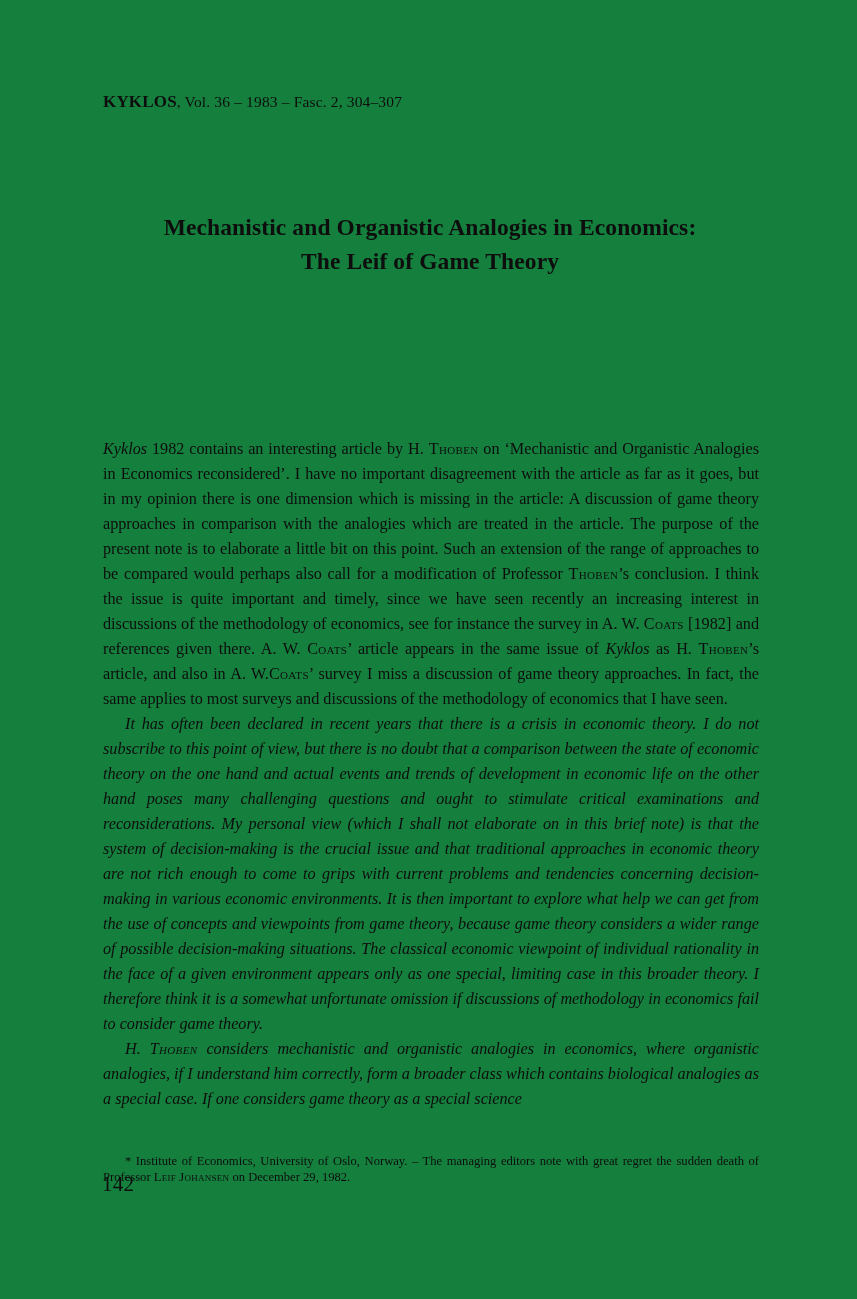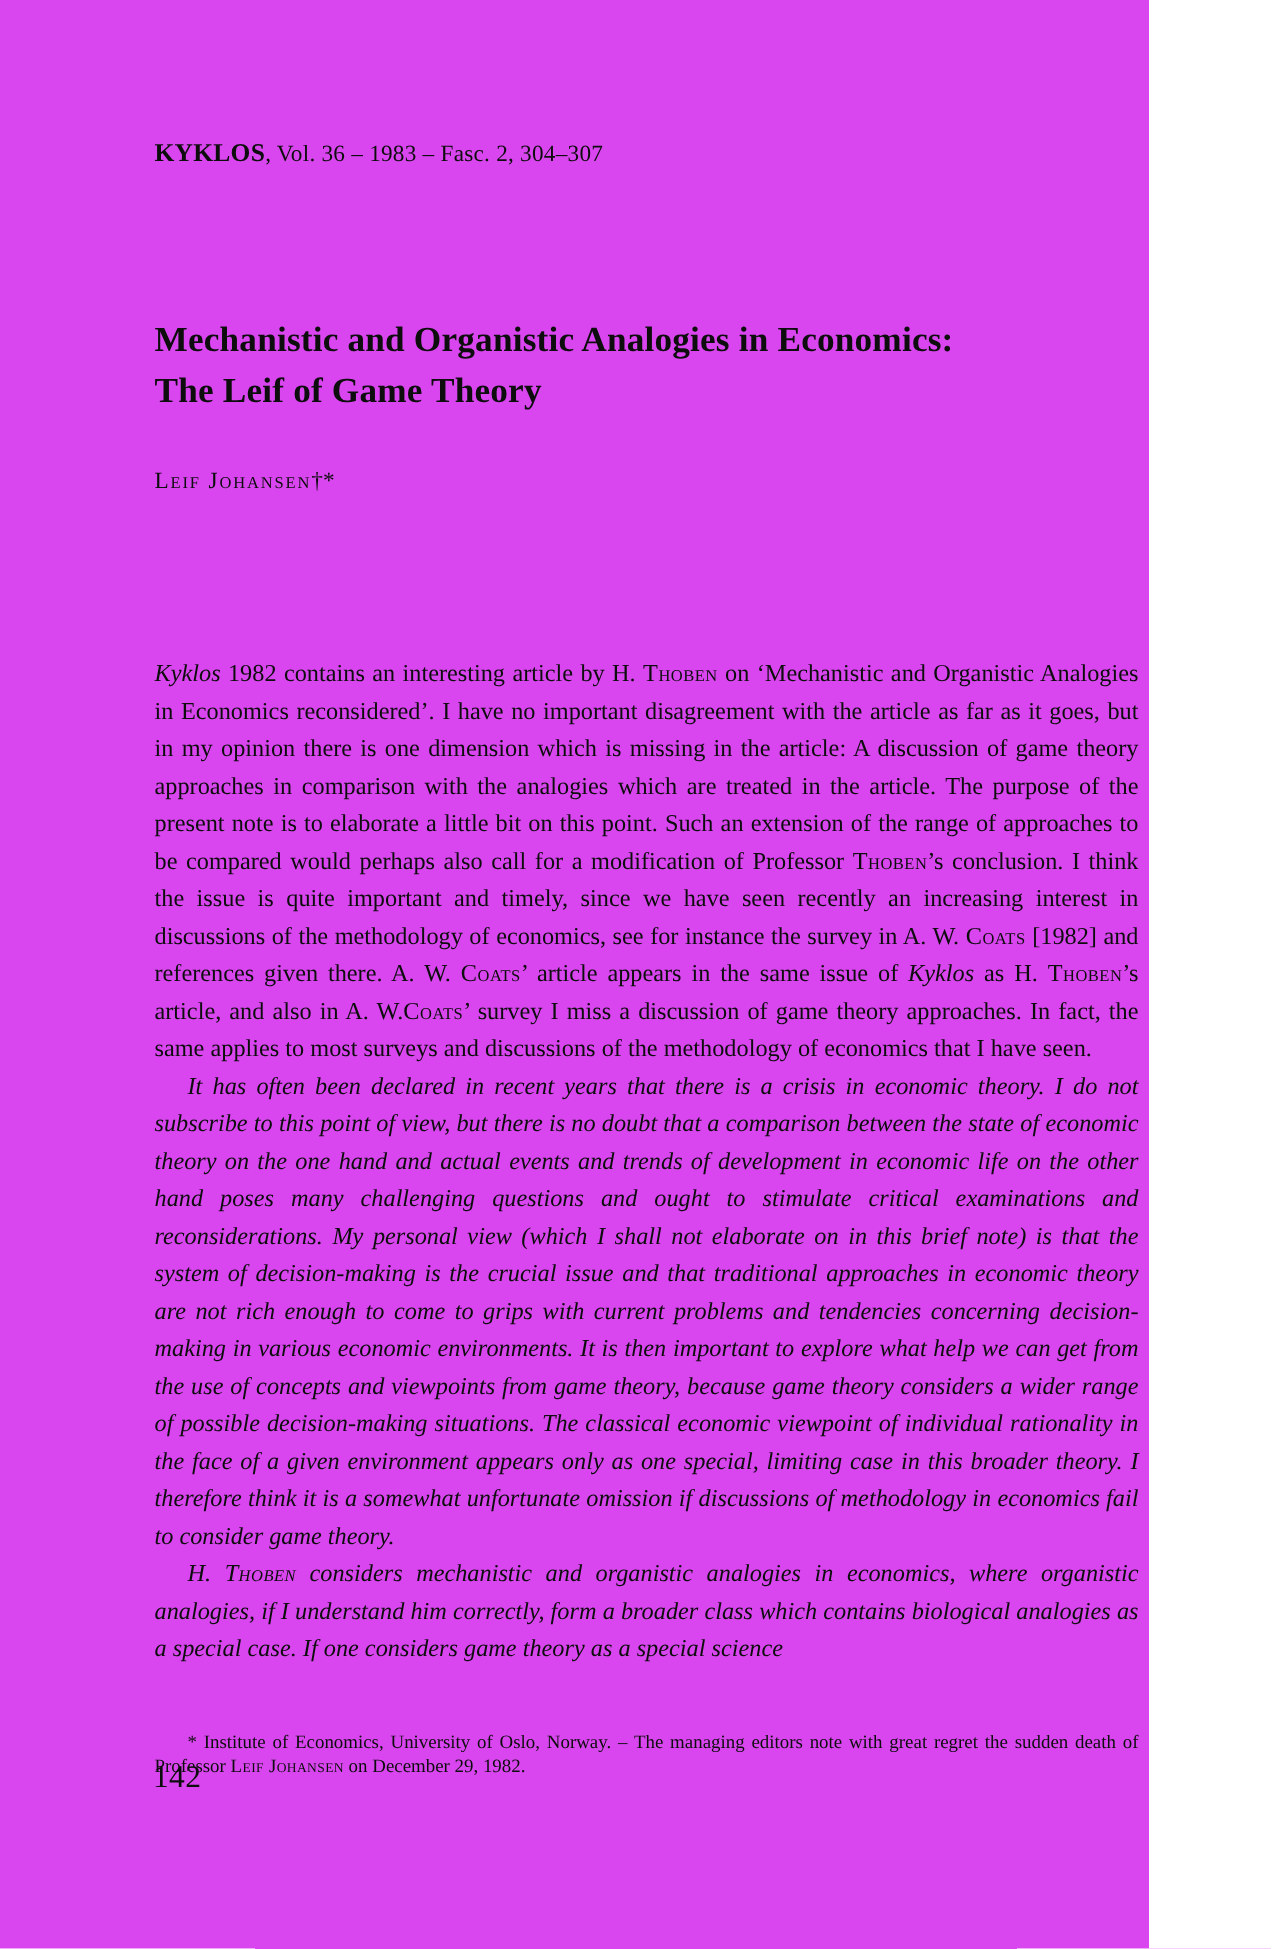--- a/index.html
+++ b/index.html
@@ -8,23 +8,23 @@
     padding: 0;
     background: #ffffff;
   }
   body {
     font-family: "Liberation Serif", "DejaVu Serif", serif;
     color: #0d0d0d;
     -webkit-font-smoothing: antialiased;
   }
   .page {
     position: relative;
-    width: 766px;
+    width: 857px;
     height: 1299px;
-    background: #d946ef;
+    background: #15803d;
     overflow: hidden;
     box-sizing: border-box;
   }
 
   
   .running-head {
     position: absolute;
     left: 103px;
     top: 92px;
     font-size: 15.5px;
@@ -42,21 +42,21 @@
     font-size: 17px;
     letter-spacing: 0.01em;
   }
 
   
   .title-block {
     position: absolute;
     left: 103px;
     top: 210px;
     width: 654px;
-    text-align: left;
+    text-align: center;
   }
   .title-line {
     font-weight: bold;
     font-size: 23.5px;
     line-height: 34px;
     letter-spacing: 0.005em;
   }
   .subtitle-line {
     font-weight: bold;
     font-size: 22px;
@@ -127,23 +127,20 @@
 
 <div class="page">
 
   <div class="running-head">
     <span class="journal">KYKLOS</span><span>, Vol. 36 – 1983 – Fasc. 2, 304–307</span>
   </div>
 
   <div class="title-block">
     <div class="title-line">Mechanistic and Organistic Analogies in Economics:</div>
     <div class="title-line">The Leif of Game Theory</div>
-    <div class="author-line">
-      <span>Leif Johansen</span><span class="author-marks">†*</span>
-    </div>
   </div>
 
   <div class="body-text">
 
     <p class="para"><span class="ital">Kyklos</span><span> 1982 contains an interesting article by H. </span><span class="smallcaps">Thoben</span><span> on ‘Mechanistic and Organistic Analogies in Economics reconsidered’. I have no important disagreement with the article as far as it goes, but in my opinion there is one dimension which is missing in the article: A discussion of game theory approaches in comparison with the analogies which are treated in the article. The purpose of the present note is to elaborate a little bit on this point. Such an extension of the range of approaches to be compared would perhaps also call for a modification of Professor </span><span class="smallcaps">Thoben</span><span>’s conclusion. I think the issue is quite important and timely, since we have seen recently an increasing interest in discussions of the methodology of economics, see for instance the survey in A. W. </span><span class="smallcaps">Coats</span><span> [1982] and references given there. A. W. </span><span class="smallcaps">Coats</span><span>’ article appears in the same issue of </span><span class="ital">Kyklos</span><span> as H. </span><span class="smallcaps">Thoben</span><span>’s article, and also in A. W.</span><span class="smallcaps">Coats</span><span>’ survey I miss a discussion of game theory approaches. In fact, the same applies to most surveys and discussions of the methodology of economics that I have seen.</span></p>
 
     <p class="para">It has often been declared in recent years that there is a crisis in economic theory. I do not subscribe to this point of view, but there is no doubt that a comparison between the state of economic theory on the one hand and actual events and trends of development in economic life on the other hand poses many challenging questions and ought to stimulate critical examinations and reconsiderations. My personal view (which I shall not elaborate on in this brief note) is that the system of decision-making is the crucial issue and that traditional approaches in economic theory are not rich enough to come to grips with current problems and tendencies concerning decision-making in various economic environments. It is then important to explore what help we can get from the use of concepts and viewpoints from game theory, because game theory considers a wider range of possible decision-making situations. The classical economic viewpoint of individual rationality in the face of a given environment appears only as one special, limiting case in this broader theory. I therefore think it is a somewhat unfortunate omission if discussions of methodology in economics fail to consider game theory.</p>
 
     <p class="para"><span>H. </span><span class="smallcaps">Thoben</span><span> considers mechanistic and organistic analogies in economics, where organistic analogies, if I understand him correctly, form a broader class which contains biological analogies as a special case. If one considers game theory as a special science</span></p>
 

